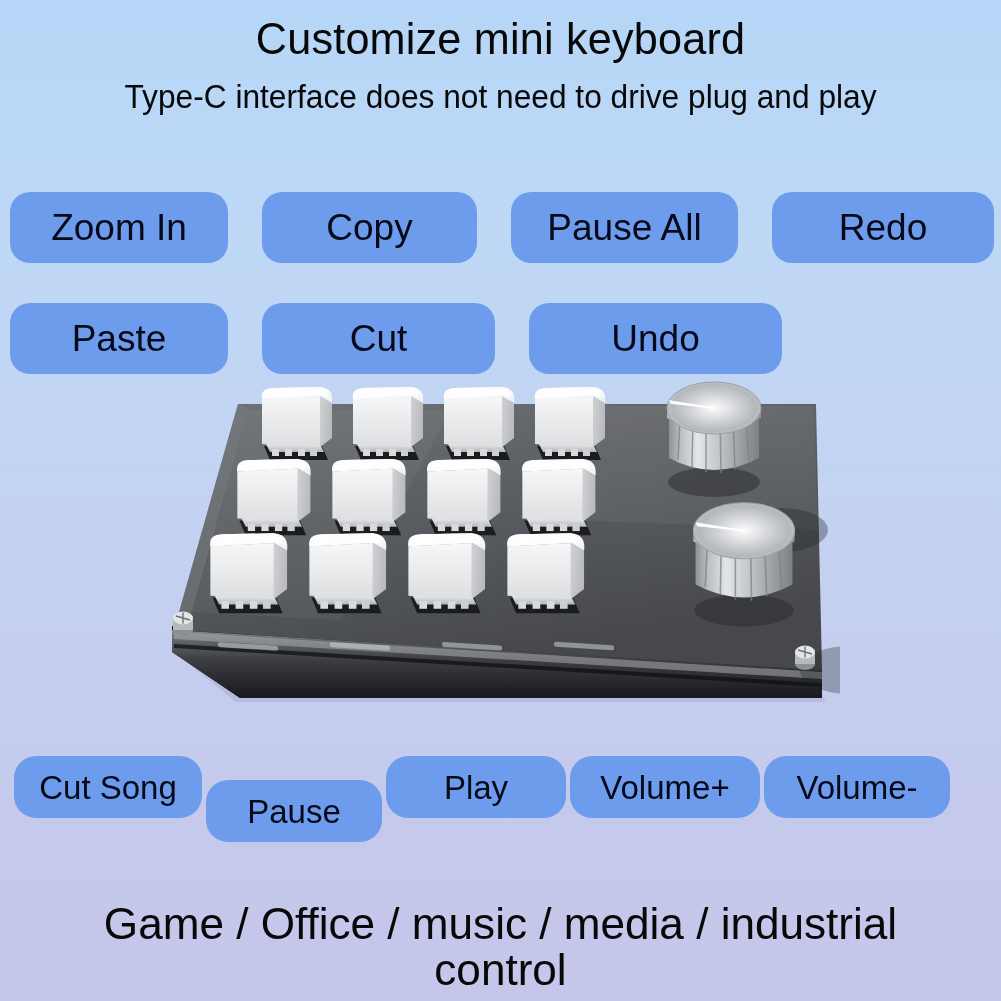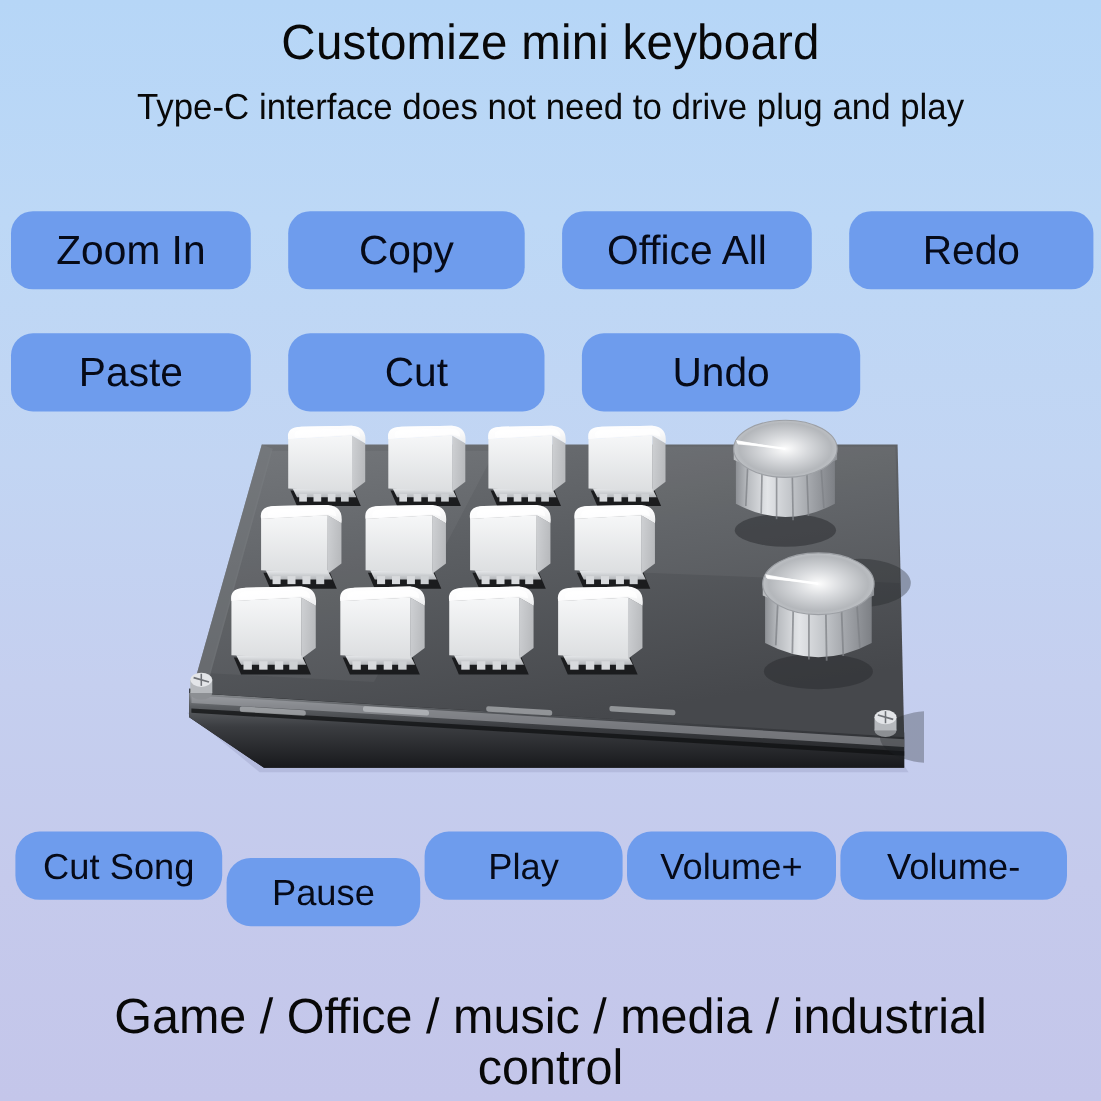--- a/index.html
+++ b/index.html
@@ -104,21 +104,21 @@
 
   #row-shortcuts-2 .pill:nth-child(1) { width: 218px; }
   #row-shortcuts-2 .pill:nth-child(2) { width: 233px; }
   #row-shortcuts-2 .pill:nth-child(3) { width: 253px; }
   #row-shortcuts-2 .pill:nth-child(4) { width: 220px; }
 
   #row-media .pill:nth-child(1) { width: 188px; }
   #row-media .pill:nth-child(2) { width: 176px; margin-top: 48px; }
   #row-media .pill:nth-child(3) { width: 180px; }
   #row-media .pill:nth-child(4) { width: 190px; }
-  #row-media .pill:nth-child(5) { width: 206px; }
+  #row-media .pill:nth-child(5) { width: 186px; }
 
   
   #product-photo {
     position: absolute;
     left: 150px;
     top: 380px;
     width: 690px;
     height: 360px;
   }
   #product-photo svg { display: block; }
@@ -128,21 +128,21 @@
 
 <div id="poster">
 
   <div class="headline" id="title">Customize mini keyboard</div>
 
   <div class="headline" id="subtitle">Type-C interface does not need to drive plug and play</div>
 
   <div class="btn-row" id="row-shortcuts-1">
     <div class="pill r1">Zoom In</div>
     <div class="pill r1">Copy</div>
-    <div class="pill r1">Office All</div>
+    <div class="pill r1">Pause All</div>
     <div class="pill r1">Redo</div>
   </div>
 
   <div class="btn-row" id="row-shortcuts-2">
     <div class="pill r2">Paste</div>
     <div class="pill r2">Cut</div>
     <div class="pill r2">Undo</div>
   </div>
 
   <div id="product-photo">

